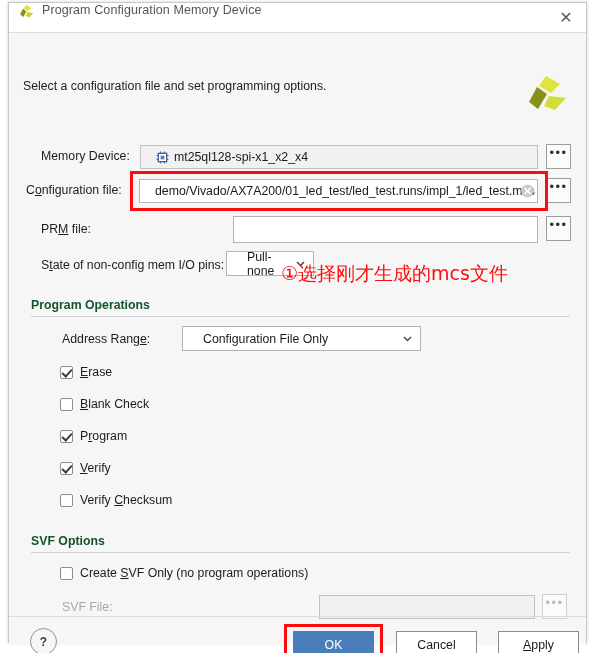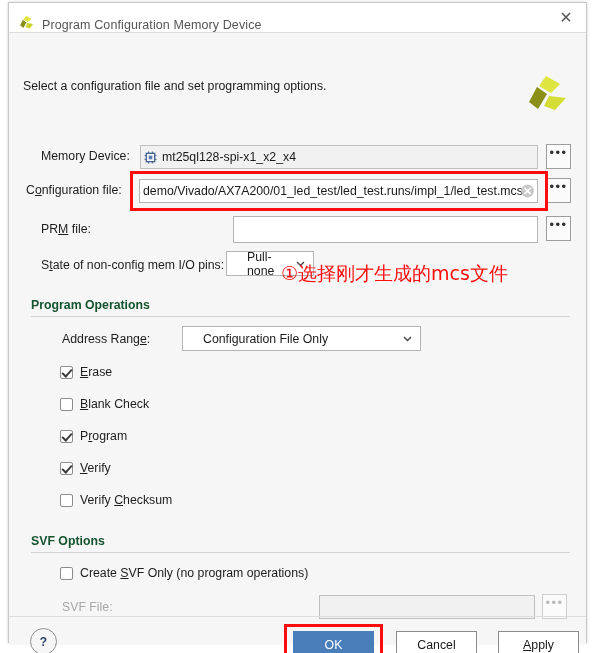--- a/index.html
+++ b/index.html
@@ -28,21 +28,21 @@
     box-sizing: border-box;
     box-shadow: 0 0 3px rgba(0,0,0,0.18);
   }
 
   .titlebar {
     position: relative;
     height: 29px;
     background: #ffffff;
     border-bottom: 1px solid #dcdcdc;
     display: flex;
-    align-items: flex-end;
+    align-items: flex-start;
   }
   .titlebar-icon {
     width: 18px;
     height: 18px;
     margin-left: 8px;
     margin-right: 7px;
     flex: 0 0 auto;
   }
   .titlebar-text {
     font-size: 12.5px;
@@ -98,21 +98,21 @@
   .field {
     position: absolute;
     box-sizing: border-box;
     border: 1px solid #b4b4b4;
     background: #ffffff;
     height: 24px;
     display: flex;
     align-items: center;
     font-size: 12.3px;
     color: #1a1a1a;
-    padding-left: 3px;
+    padding-left: 15px;
     overflow: hidden;
     white-space: nowrap;
   }
   .field.readonly {
     background: #f1f1f1;
     border-color: #c0c0c0;
   }
 
   .dots-btn {
     position: absolute;

